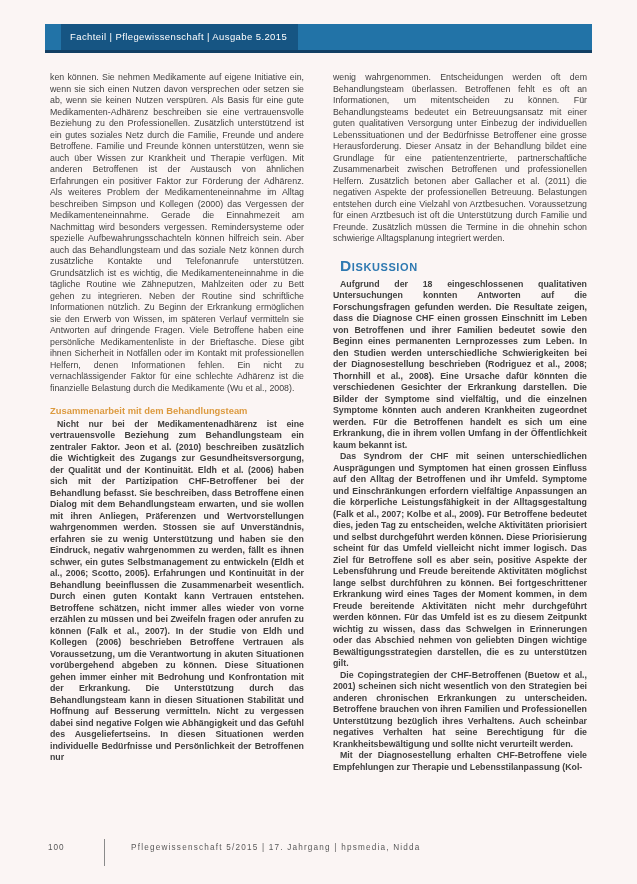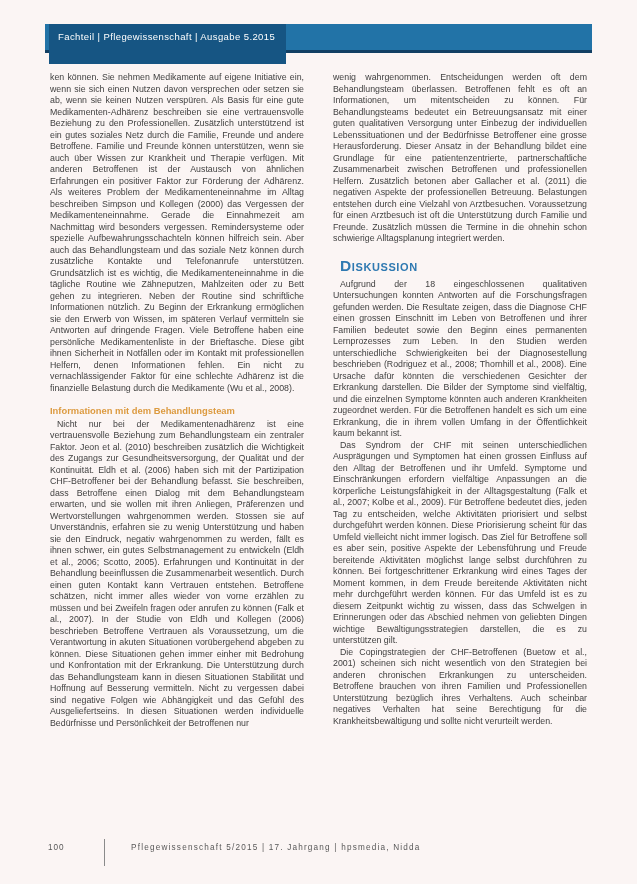--- a/index.html
+++ b/index.html
@@ -18,22 +18,22 @@
     top: 24px; left: 45px; width: 547px; height: 26px;
     background: #2273a7;
     border-bottom: 3px solid #123f63;
   }
   .header-badge {
     display: inline-block;
     background: #165583;
     color: #ffffff;
     font-size: 9.5px;
     letter-spacing: 0.4px;
-    padding: 6px 11px 20px 9px;
-    margin-left: 4px;
+    padding: 6px 11px 6px 9px;
+    margin-left: 16px;
     height: 14px;
     line-height: 14px;
   }
 
   
   .content {
     position: absolute;
     top: 72px; left: 50px;
     width: 537px;
     display: flex;
@@ -44,21 +44,21 @@
     height: 760px;
     overflow: hidden;
     text-align: justify;
     font-size: 8.8px;
     line-height: 11.5px;
     color: #414141;
     hyphens: auto;
     -webkit-hyphens: auto;
   }
   .col p { margin: 0; }
-  .col p.indent { text-indent: 7px; }
+  .col p.indent { text-indent: 7px; font-weight: bold; }
 
   .subheading {
     color: #dc9a3f;
     font-weight: bold;
     font-size: 9.4px;
     margin: 11px 0 2px 0;
     text-align: left;
   }
   .section-heading {
     color: #2f79b1;
@@ -99,30 +99,31 @@
 <div class="page">
 
   <div class="header-bar">
     <span class="header-badge">Fachteil | Pflegewissenschaft | Ausgabe 5.2015</span>
   </div>
 
   <div class="content">
 
     <div class="col">
       <p>ken können. Sie nehmen Medikamente auf eigene Initiative ein, wenn sie sich einen Nutzen davon versprechen oder setzen sie ab, wenn sie keinen Nutzen verspüren. Als Basis für eine gute Medikamenten-Adhärenz beschreiben sie eine vertrauensvolle Beziehung zu den Professionellen. Zusätzlich unterstützend ist ein gutes soziales Netz durch die Familie, Freunde und andere Betroffene. Familie und Freunde können unterstützen, wenn sie auch über Wissen zur Krankheit und Therapie verfügen. Mit anderen Betroffenen ist der Austausch von ähnlichen Erfahrungen ein positiver Faktor zur Förderung der Adhärenz. Als weiteres Problem der Medikamenteneinnahme im Alltag beschreiben Simpson und Kollegen (2000) das Vergessen der Medikamenteneinnahme. Gerade die Einnahmezeit am Nachmittag wird besonders vergessen. Remindersysteme oder spezielle Aufbewahrungsschachteln können hilfreich sein. Aber auch das Behandlungsteam und das soziale Netz können durch zusätzliche Kontakte und Telefonanrufe unterstützen. Grundsätzlich ist es wichtig, die Medikamenteneinnahme in die tägliche Routine wie Zähneputzen, Mahlzeiten oder zu Bett gehen zu integrieren. Neben der Routine sind schriftliche Informationen nützlich. Zu Beginn der Erkrankung ermöglichen sie den Erwerb von Wissen, im späteren Verlauf vermitteln sie Antworten auf dringende Fragen. Viele Betroffene haben eine persönliche Medikamentenliste in der Brieftasche. Diese gibt ihnen Sicherheit in Notfällen oder im Kontakt mit professionellen Helfern, denen Informationen fehlen. Ein nicht zu vernachlässigender Faktor für eine schlechte Adhärenz ist die finanzielle Belastung durch die Medikamente (Wu et al., 2008).</p>
-      <div class="subheading">Informationen mit dem Behandlungsteam</div>
+      <div class="subheading">Zusammenarbeit mit dem Behandlungsteam</div>
       <p class="indent">Nicht nur bei der Medikamentenadhärenz ist eine vertrauensvolle Beziehung zum Behandlungsteam ein zentraler Faktor. Jeon et al. (2010) beschreiben zusätzlich die Wichtigkeit des Zugangs zur Gesundheitsversorgung, der Qualität und der Kontinuität. Eldh et al. (2006) haben sich mit der Partizipation CHF-Betroffener bei der Behandlung befasst. Sie beschreiben, dass Betroffene einen Dialog mit dem Behandlungsteam erwarten, und sie wollen mit ihren Anliegen, Präferenzen und Wertvorstellungen wahrgenommen werden. Stossen sie auf Unverständnis, erfahren sie zu wenig Unterstützung und haben sie den Eindruck, negativ wahrgenommen zu werden, fällt es ihnen schwer, ein gutes Selbstmanagement zu entwickeln (Eldh et al., 2006; Scotto, 2005). Erfahrungen und Kontinuität in der Behandlung beeinflussen die Zusammenarbeit wesentlich. Durch einen guten Kontakt kann Vertrauen entstehen. Betroffene schätzen, nicht immer alles wieder von vorne erzählen zu müssen und bei Zweifeln fragen oder anrufen zu können (Falk et al., 2007). In der Studie von Eldh und Kollegen (2006) beschrieben Betroffene Vertrauen als Voraussetzung, um die Verantwortung in akuten Situationen vorübergehend abgeben zu können. Diese Situationen gehen immer einher mit Bedrohung und Konfrontation mit der Erkrankung. Die Unterstützung durch das Behandlungsteam kann in diesen Situationen Stabilität und Hoffnung auf Besserung vermitteln. Nicht zu vergessen dabei sind negative Folgen wie Abhängigkeit und das Gefühl des Ausgeliefertseins. In diesen Situationen werden individuelle Bedürfnisse und Persönlichkeit der Betroffenen nur</p>
     </div>
 
     <div class="col">
       <p>wenig wahrgenommen. Entscheidungen werden oft dem Behandlungsteam überlassen. Betroffenen fehlt es oft an Informationen, um mitentscheiden zu können. Für Behandlungsteams bedeutet ein Betreuungsansatz mit einer guten qualitativen Versorgung unter Einbezug der individuellen Lebenssituationen und der Bedürfnisse Betroffener eine grosse Herausforderung. Dieser Ansatz in der Behandlung bildet eine Grundlage für eine patientenzentrierte, partnerschaftliche Zusammenarbeit zwischen Betroffenen und professionellen Helfern. Zusätzlich betonen aber Gallacher et al. (2011) die negativen Aspekte der professionellen Betreuung. Belastungen entstehen durch eine Vielzahl von Arztbesuchen. Voraussetzung für einen Arztbesuch ist oft die Unterstützung durch Familie und Freunde. Zusätzlich müssen die Termine in die ohnehin schon schwierige Alltagsplanung integriert werden.</p>
       <div class="section-heading">Diskussion</div>
       <p class="indent">Aufgrund der 18 eingeschlossenen qualitativen Untersuchungen konnten Antworten auf die Forschungsfragen gefunden werden. Die Resultate zeigen, dass die Diagnose CHF einen grossen Einschnitt im Leben von Betroffenen und ihrer Familien bedeutet sowie den Beginn eines permanenten Lernprozesses zum Leben. In den Studien werden unterschiedliche Schwierigkeiten bei der Diagnosestellung beschrieben (Rodriguez et al., 2008; Thornhill et al., 2008). Eine Ursache dafür könnten die verschiedenen Gesichter der Erkrankung darstellen. Die Bilder der Symptome sind vielfältig, und die einzelnen Symptome könnten auch anderen Krankheiten zugeordnet werden. Für die Betroffenen handelt es sich um eine Erkrankung, die in ihrem vollen Umfang in der Öffentlichkeit kaum bekannt ist.</p>
       <p class="indent">Das Syndrom der CHF mit seinen unterschiedlichen Ausprägungen und Symptomen hat einen grossen Einfluss auf den Alltag der Betroffenen und ihr Umfeld. Symptome und Einschränkungen erfordern vielfältige Anpassungen an die körperliche Leistungsfähigkeit in der Alltagsgestaltung (Falk et al., 2007; Kolbe et al., 2009). Für Betroffene bedeutet dies, jeden Tag zu entscheiden, welche Aktivitäten priorisiert und selbst durchgeführt werden können. Diese Priorisierung scheint für das Umfeld vielleicht nicht immer logisch. Das Ziel für Betroffene soll es aber sein, positive Aspekte der Lebensführung und Freude bereitende Aktivitäten möglichst lange selbst durchführen zu können. Bei fortgeschrittener Erkrankung wird eines Tages der Moment kommen, in dem Freude bereitende Aktivitäten nicht mehr durchgeführt werden können. Für das Umfeld ist es zu diesem Zeitpunkt wichtig zu wissen, dass das Schwelgen in Erinnerungen oder das Abschied nehmen von geliebten Dingen wichtige Bewältigungsstrategien darstellen, die es zu unterstützen gilt.</p>
       <p class="indent">Die Copingstrategien der CHF-Betroffenen (Buetow et al., 2001) scheinen sich nicht wesentlich von den Strategien bei anderen chronischen Erkrankungen zu unterscheiden. Betroffene brauchen von ihren Familien und Professionellen Unterstützung bezüglich ihres Verhaltens. Auch scheinbar negatives Verhalten hat seine Berechtigung für die Krankheitsbewältigung und sollte nicht verurteilt werden.</p>
+      <p class="indent">Mit der Diagnosestellung erhalten CHF-Betroffene viele Empfehlungen zur Therapie und Lebensstilanpassung (Kol-</p>
     </div>
 
   </div>
 
   <div class="footer">
     <span class="page-number">100</span>
     <span class="footer-divider"></span>
     <span class="journal-info">Pflegewissenschaft 5/2015 | 17. Jahrgang | hpsmedia, Nidda</span>
   </div>
 

